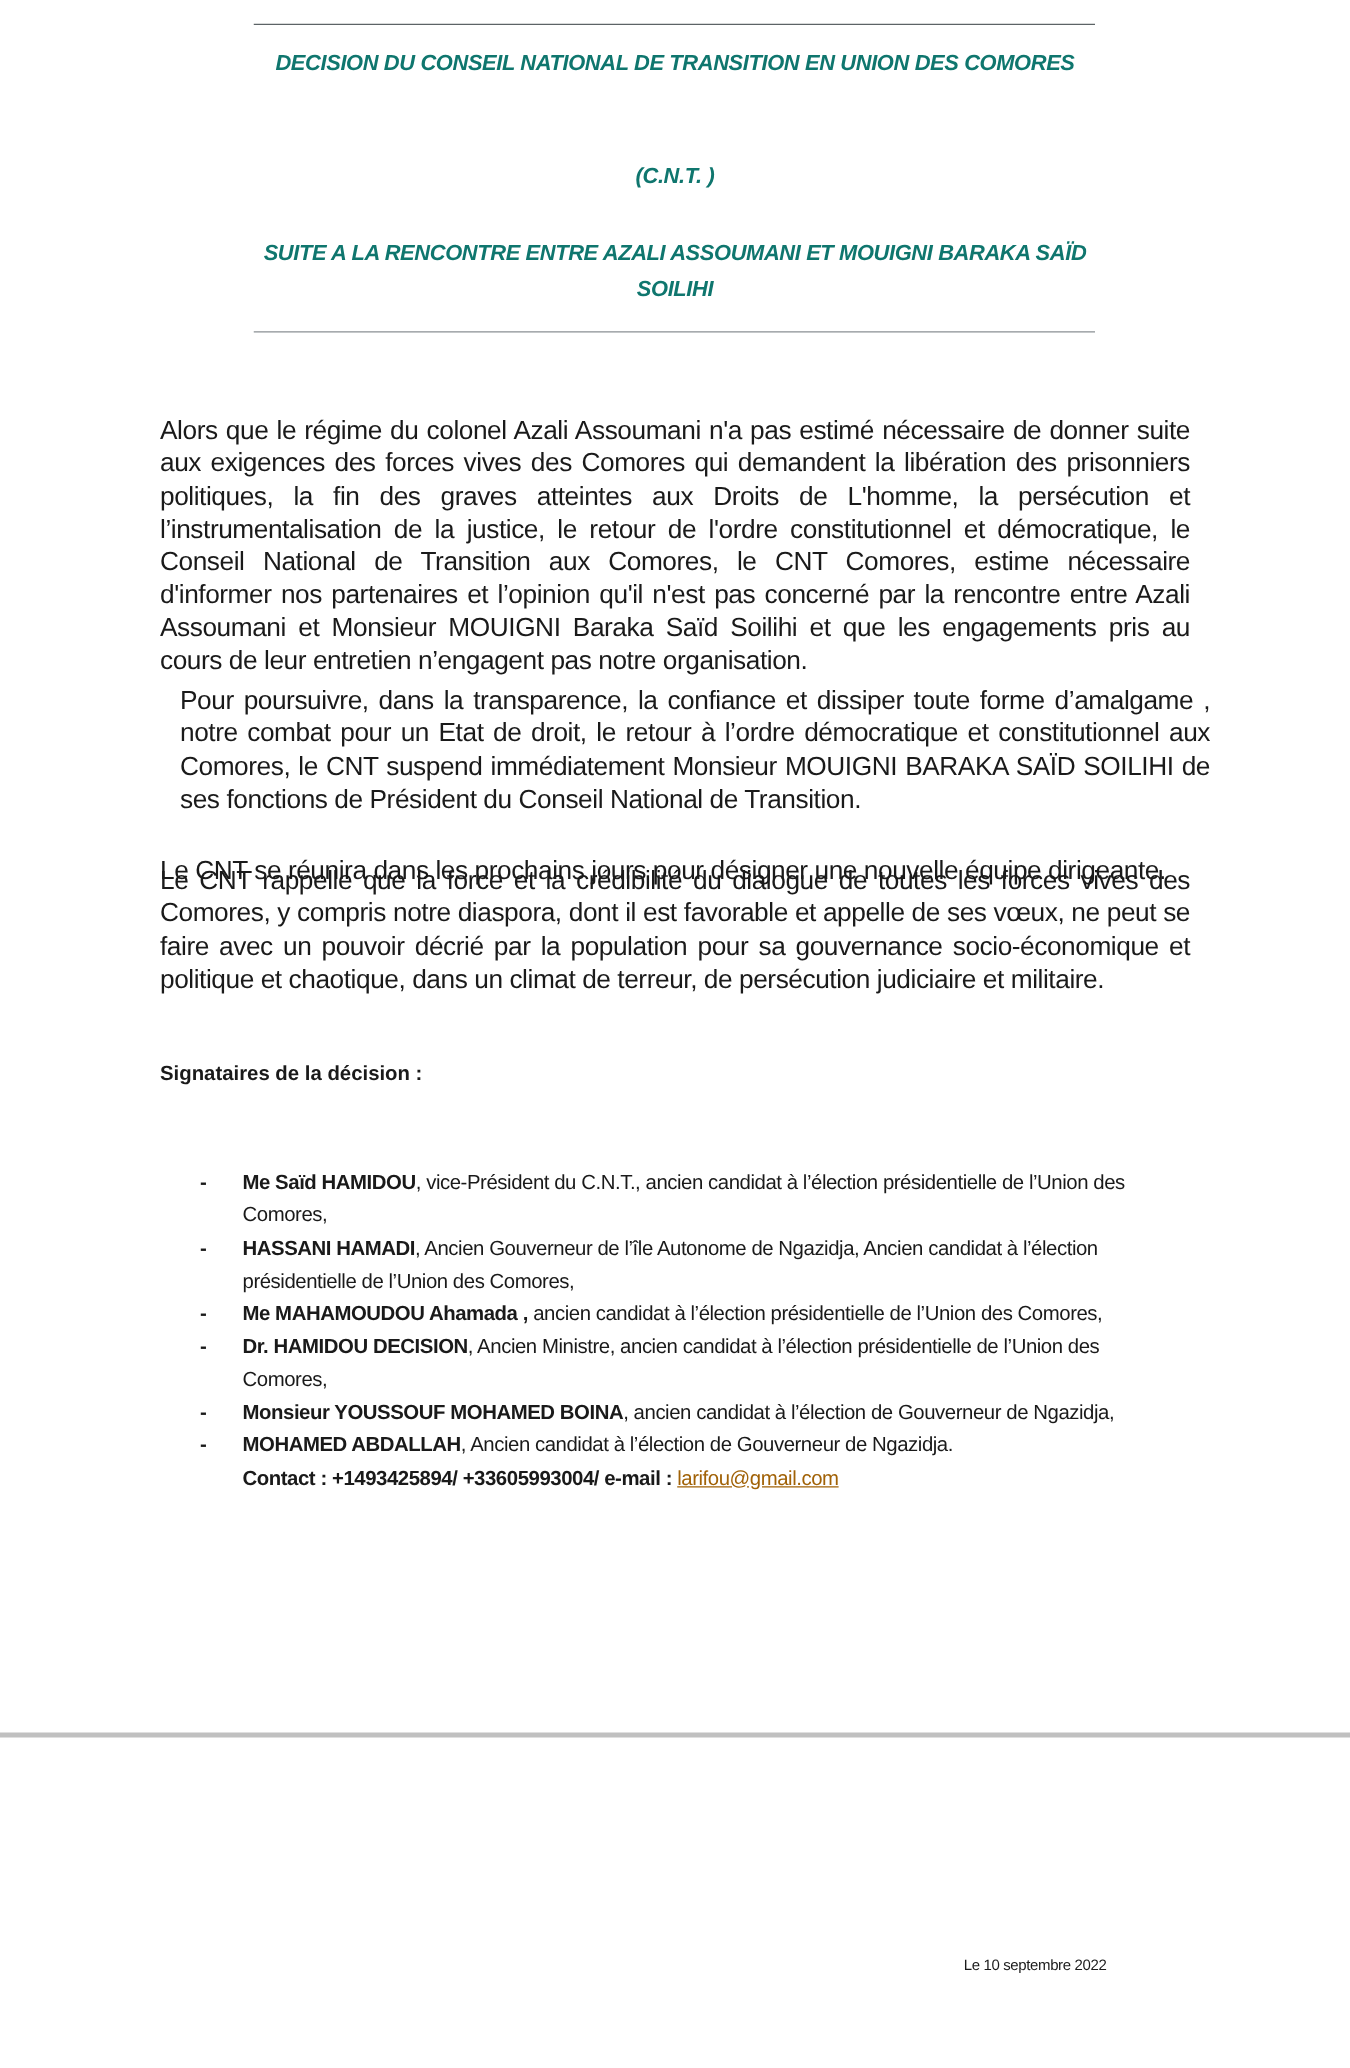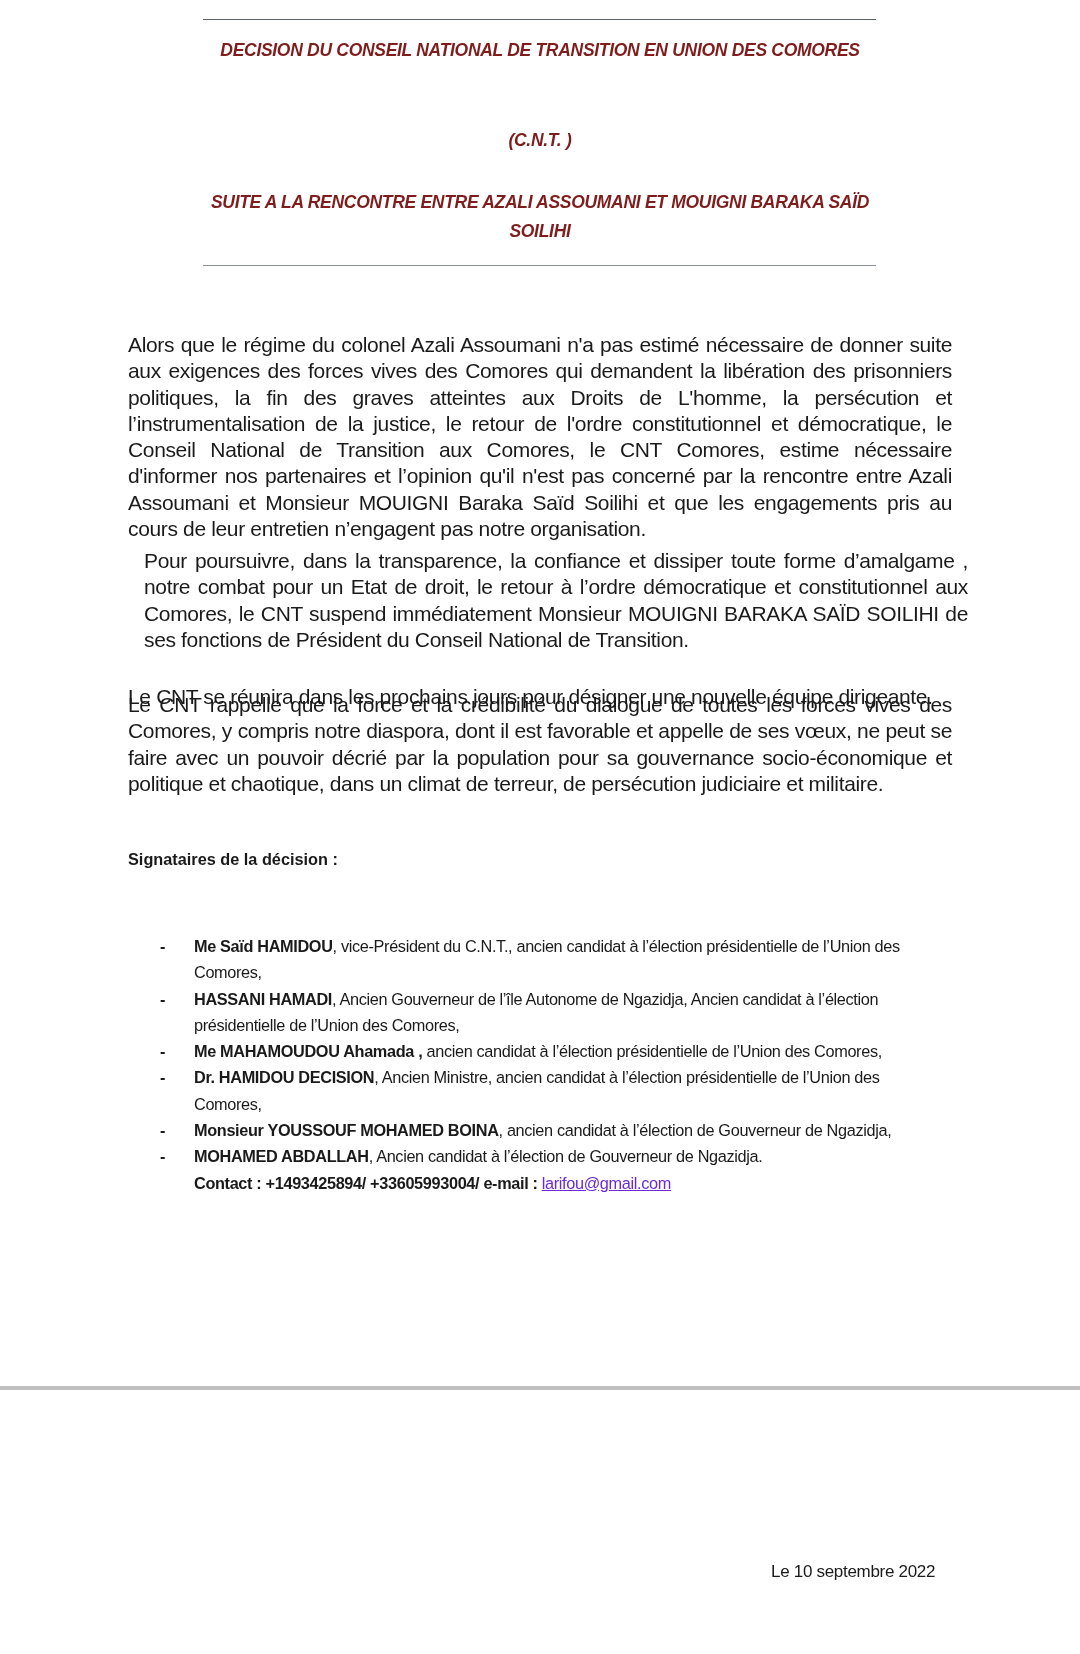--- a/index.html
+++ b/index.html
@@ -8,21 +8,21 @@
       font-family: "Liberation Sans", sans-serif; color: #1a1a1a;
     }
     .rule {
       position: absolute; left: 203px; width: 673px; height: 0;
       border-top: 1.5px solid #5c6366;
     }
     .rule.top { top: 19px; }
     .rule.bottom { top: 265px; border-top-color: #8a9094; }
     .header {
       position: absolute; left: 190px; width: 700px; text-align: center;
-      color: #7f1d1d; font-style: italic; font-weight: bold;
+      color: #0f766e; font-style: italic; font-weight: bold;
       font-size: 17.5px; line-height: 29px; letter-spacing: -0.3px;
     }
     .h-title { top: 36px; }
     .h-cnt { top: 126px; }
     .h-sub { top: 188px; }
 
     .body-text {
       position: absolute; left: 128px; width: 824px;
       font-size: 21px; line-height: 26.3px; text-align: justify;
       letter-spacing: -0.35px;
@@ -39,29 +39,29 @@
       position: absolute; left: 160px; top: 933px; width: 780px;
       margin: 0; padding: 0; list-style: none;
       font-size: 16.3px; line-height: 26.3px; letter-spacing: -0.35px;
     }
     .signatories li { position: relative; padding-left: 34px; }
     .signatories li .dash {
       position: absolute; left: 0; top: 0; font-weight: bold;
     }
     .signatories li b { font-weight: bold; }
     .contact-line { padding-left: 34px; font-weight: bold; }
-    .email-link { color: #6d28d9; text-decoration: underline; font-weight: normal; }
+    .email-link { color: #a16207; text-decoration: underline; font-weight: normal; }
 
     .page-break {
       position: absolute; left: 0; top: 1386px; width: 1080px; height: 4px;
       background: #c0c0c0;
     }
     .date {
       position: absolute; left: 771px; top: 1559px;
-      font-size: 17px; line-height: 26px; letter-spacing: -0.3px;
+      font-size: 12px; line-height: 26px; letter-spacing: -0.3px;
     }
   </style>
 </head>
 <body>
 
 <div class="rule top"></div>
 <div class="header h-title">DECISION DU CONSEIL NATIONAL DE TRANSITION EN UNION DES COMORES</div>
 <div class="header h-cnt">(C.N.T. )</div>
 <div class="header h-sub">SUITE A LA RENCONTRE ENTRE AZALI ASSOUMANI ET MOUIGNI BARAKA SAÏD SOILIHI</div>
 <div class="rule bottom"></div>

